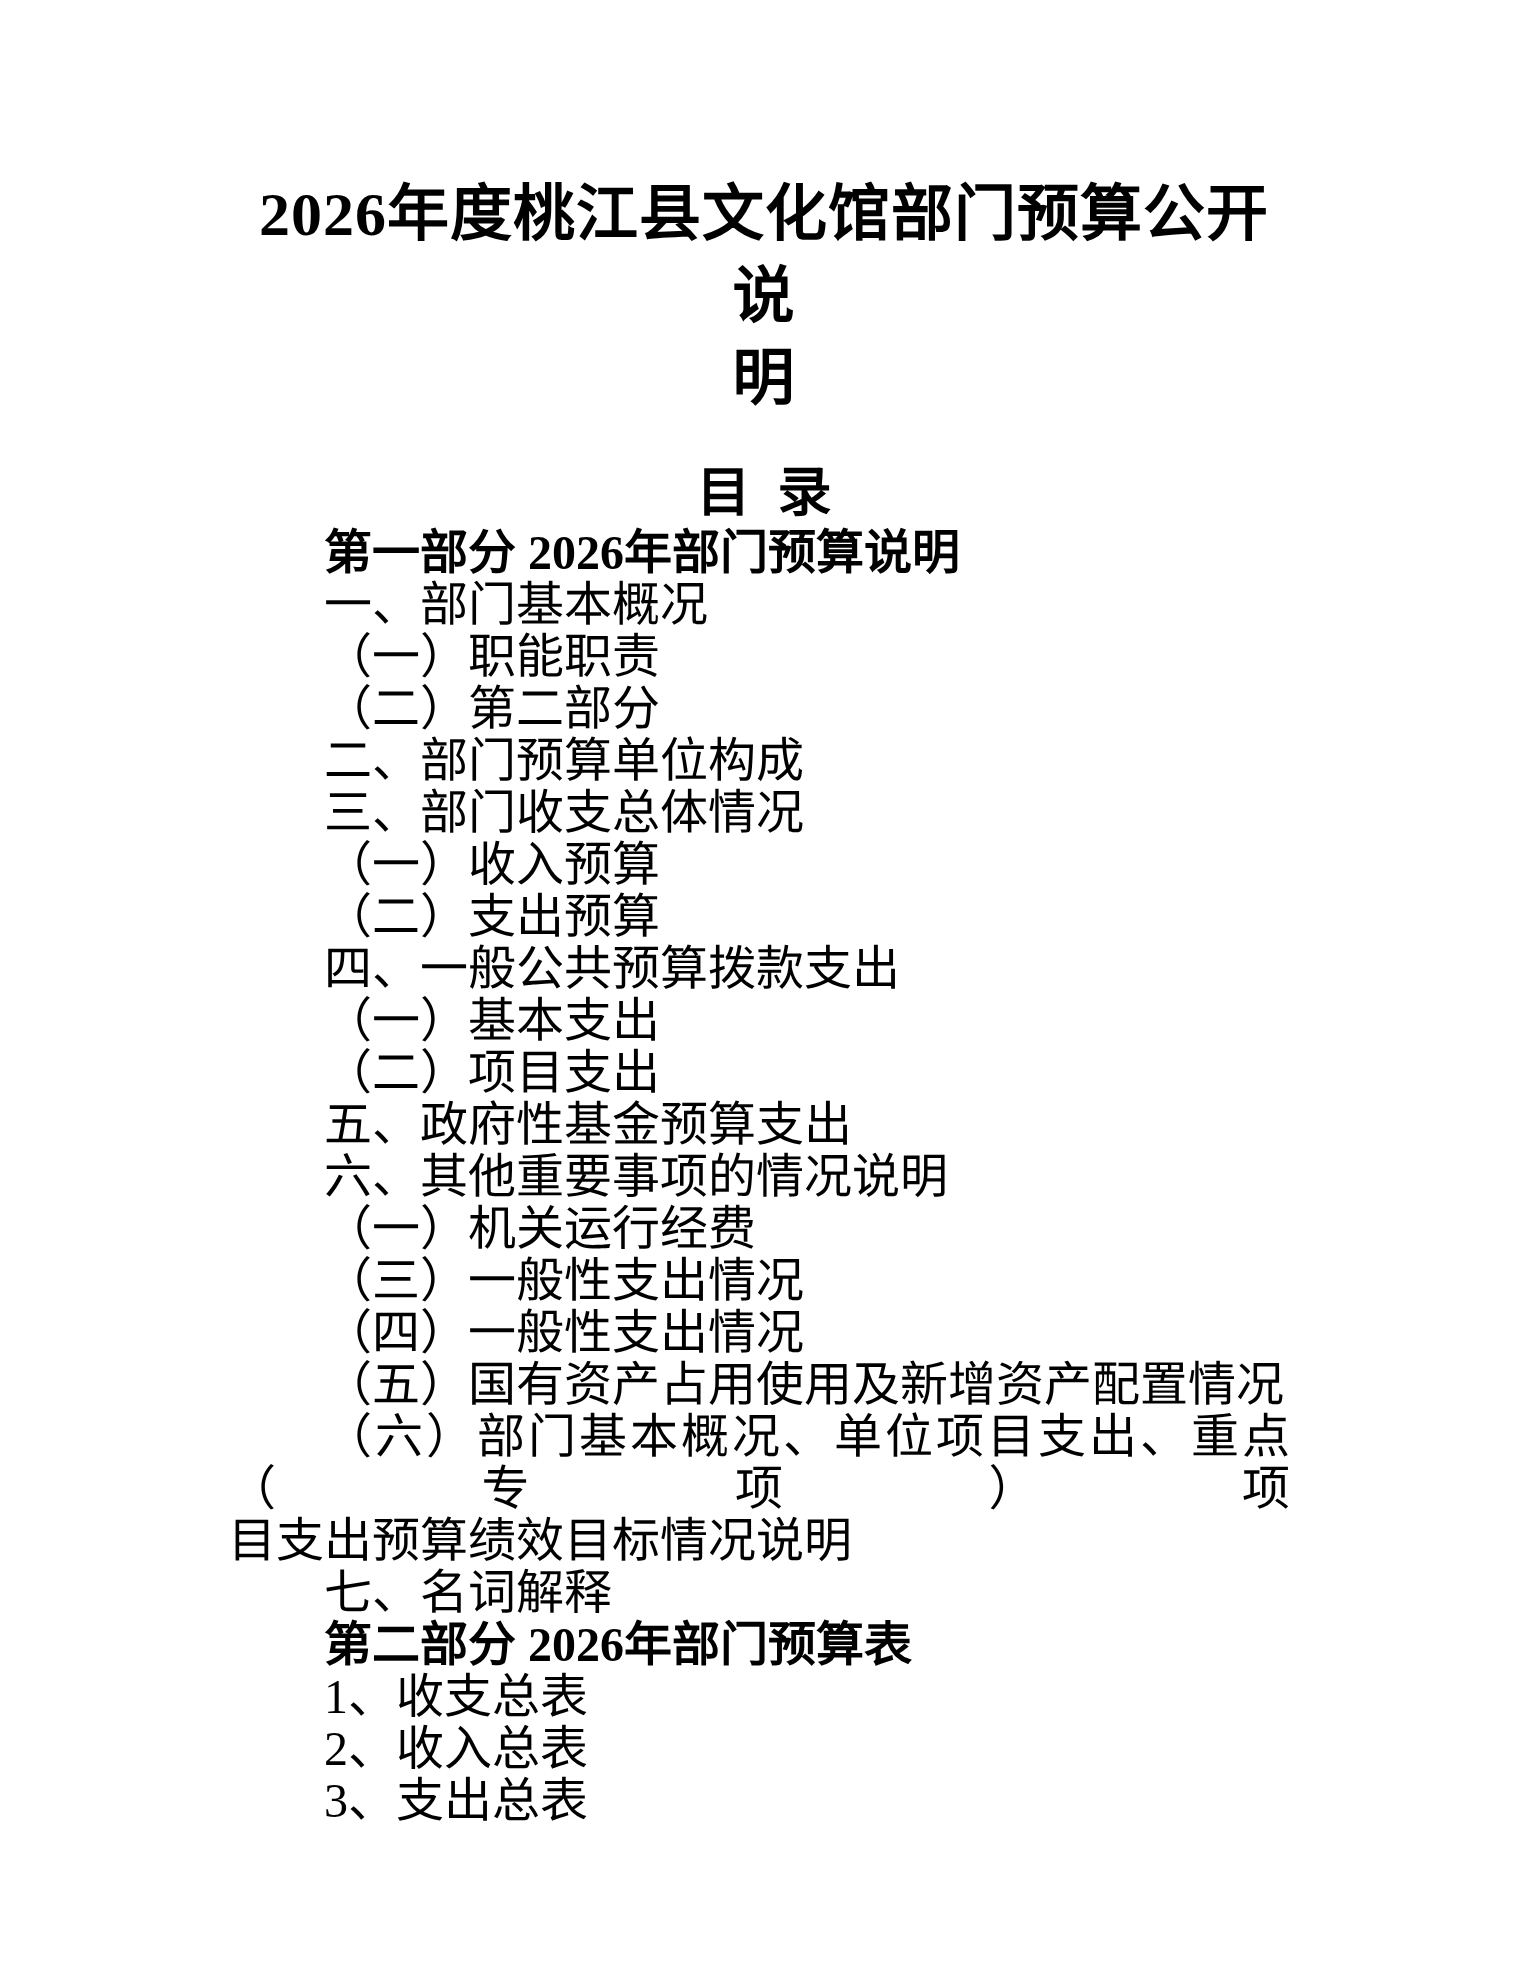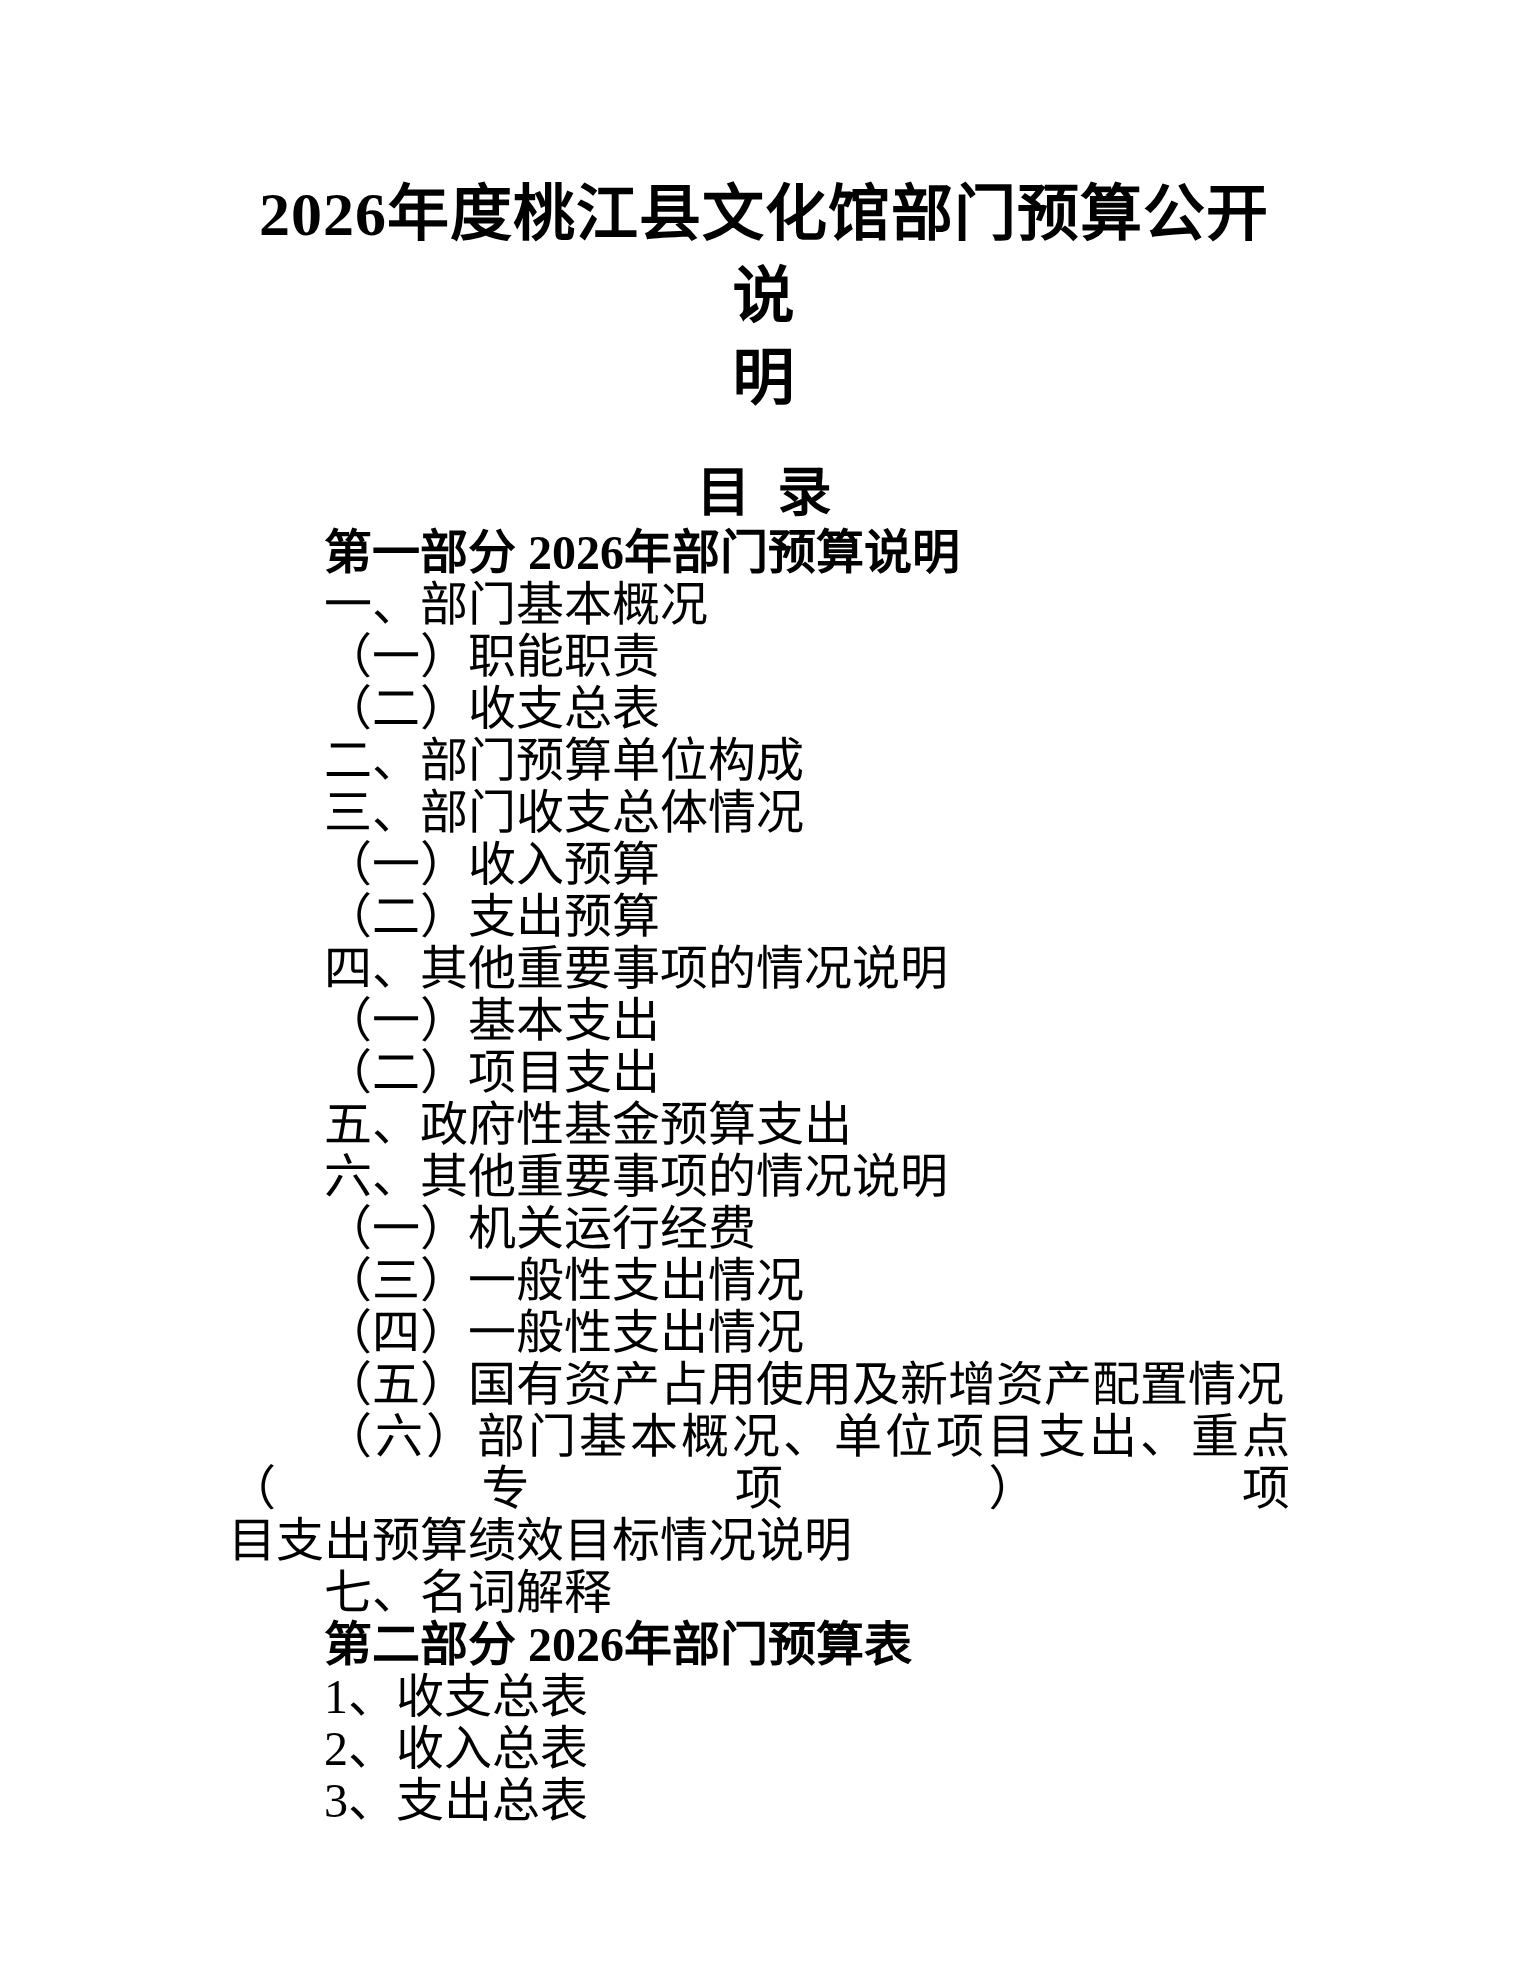--- a/index.html
+++ b/index.html
@@ -54,26 +54,26 @@
     <span>2026年度桃江县文化馆部门预算公开说</span><br>
     <span>明</span>
   </h1>
 
   <h2 class="toc-heading">目  录</h2>
 
   <div class="toc-list">
       <div class="toc-line bold">第一部分 2026年部门预算说明</div>
       <div class="toc-line">一、部门基本概况</div>
       <div class="toc-line">（一）职能职责</div>
-      <div class="toc-line">（二）收支总表</div>
+      <div class="toc-line">（二）第二部分</div>
       <div class="toc-line">二、部门预算单位构成</div>
       <div class="toc-line">三、部门收支总体情况</div>
       <div class="toc-line">（一）收入预算</div>
       <div class="toc-line">（二）支出预算</div>
-      <div class="toc-line">四、其他重要事项的情况说明</div>
+      <div class="toc-line">四、一般公共预算拨款支出</div>
       <div class="toc-line">（一）基本支出</div>
       <div class="toc-line">（二）项目支出</div>
       <div class="toc-line">五、政府性基金预算支出</div>
       <div class="toc-line">六、其他重要事项的情况说明</div>
       <div class="toc-line">（一）机关运行经费</div>
       <div class="toc-line">（三）一般性支出情况</div>
       <div class="toc-line">（四）一般性支出情况</div>
       <div class="toc-line">（五）国有资产占用使用及新增资产配置情况</div>
       <div class="toc-line justify">（六）部门基本概况、单位项目支出、重点（专项）项</div>
       <div class="toc-line noindent">目支出预算绩效目标情况说明</div>

